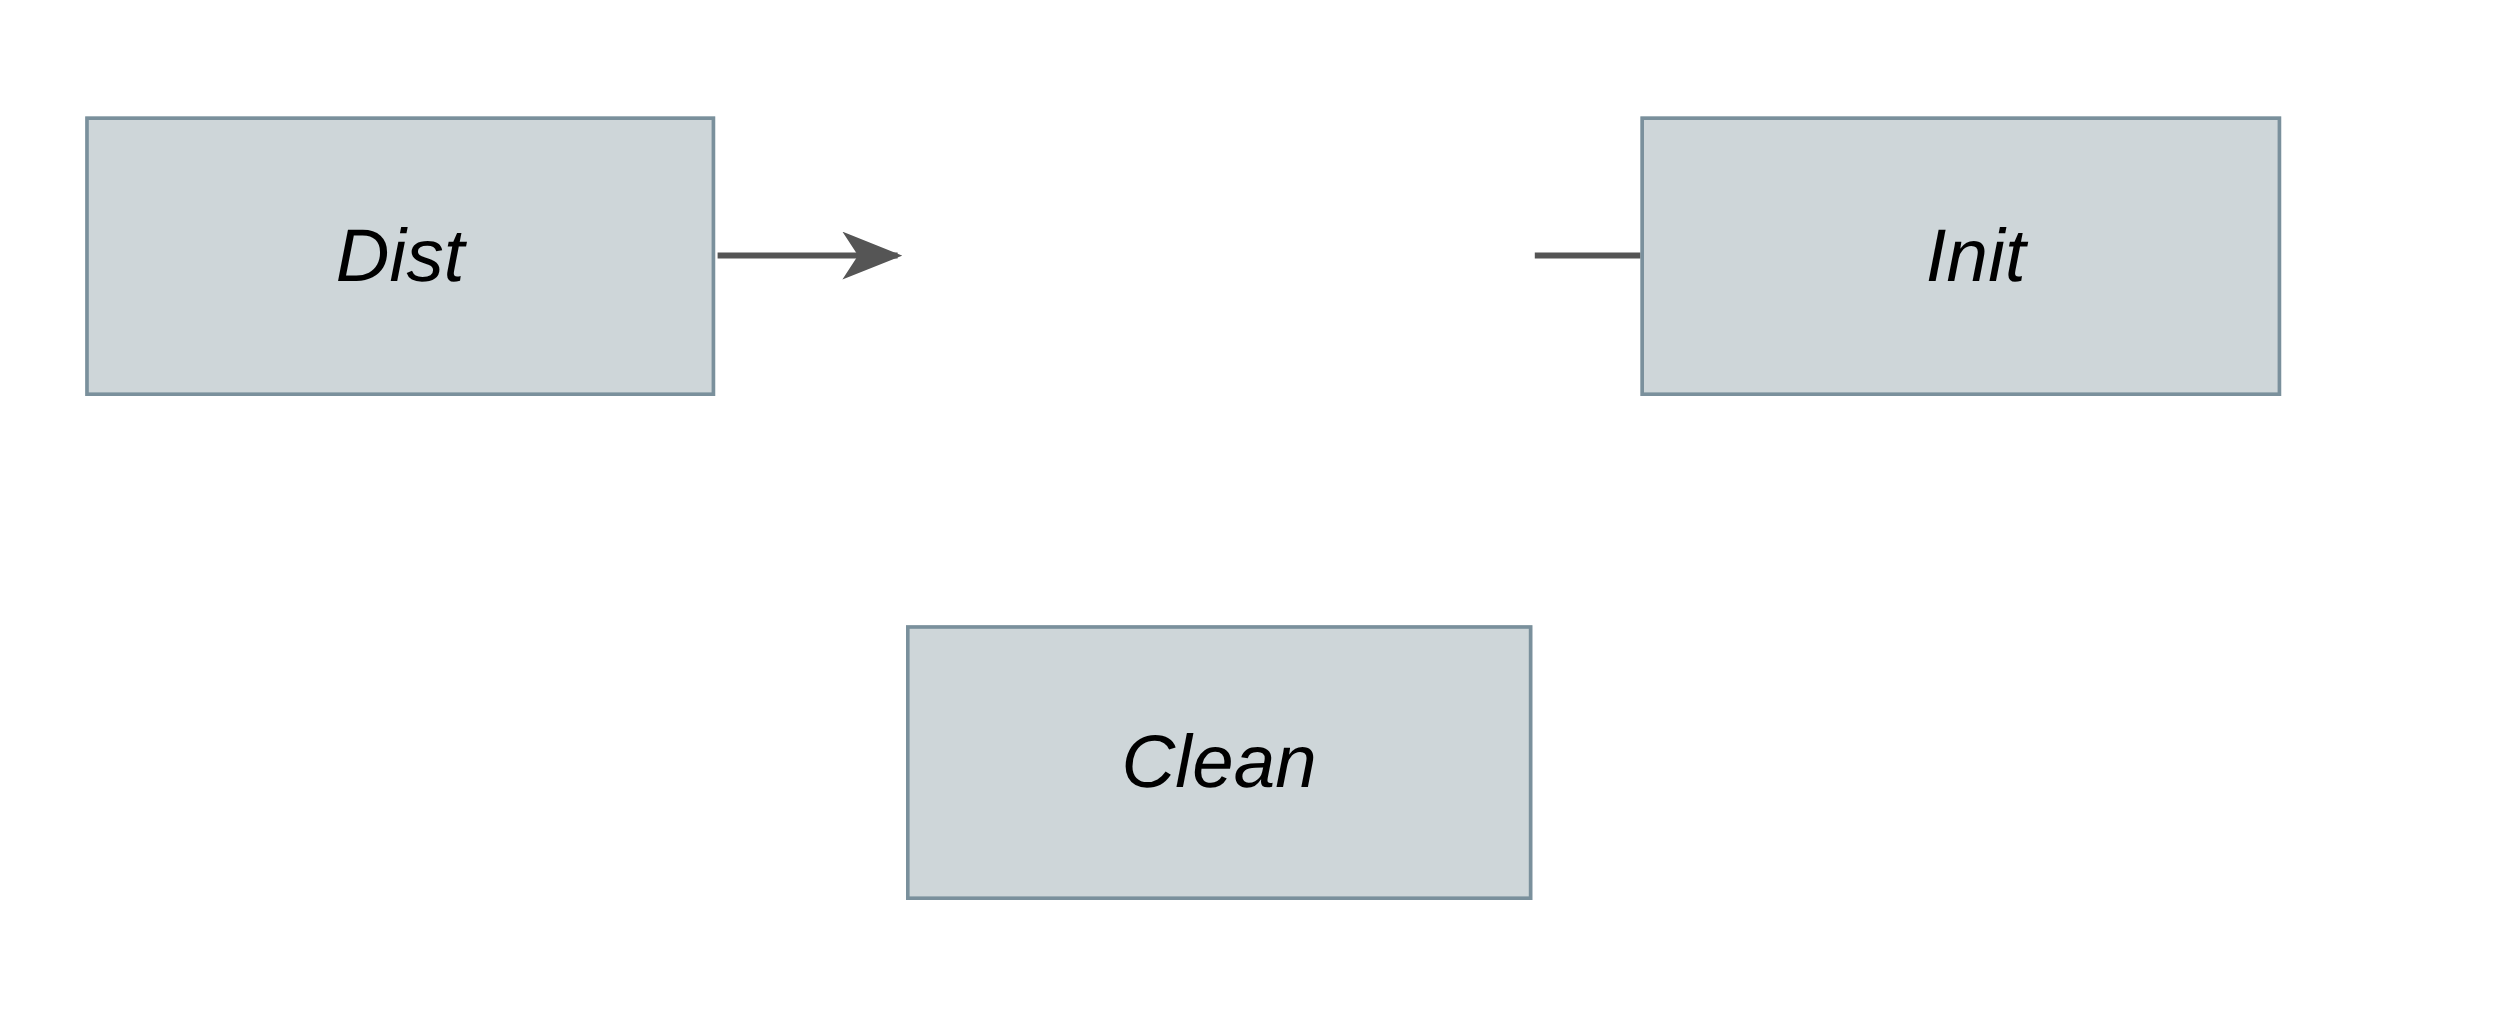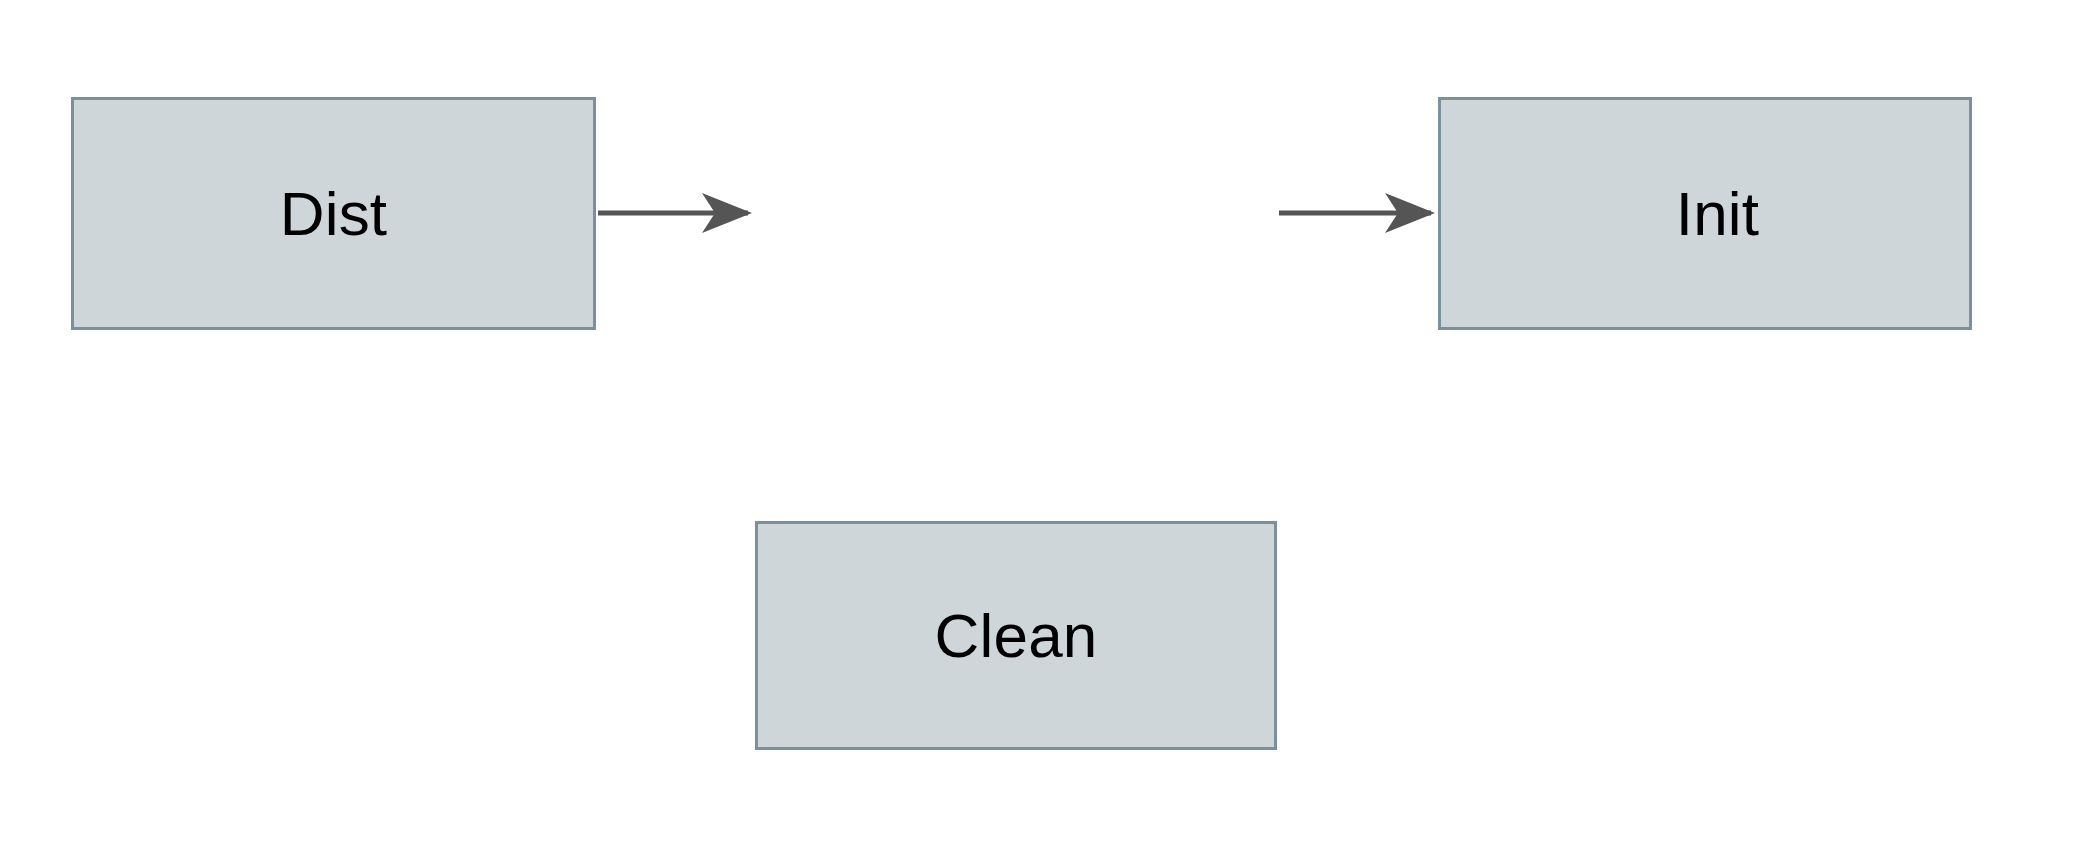--- a/index.html
+++ b/index.html
@@ -33,25 +33,26 @@
   }
   .node-label {
     font-family: "Liberation Sans", "DejaVu Sans", sans-serif;
     font-size: 62px;
     font-weight: 400;
     color: #000000;
     line-height: 1;
     letter-spacing: 0.2px;
     white-space: nowrap;
     user-select: none;
+    font-style: italic;
   }
 
   .node-dist    { left: 71px;  top: 97px;  width: 525px; height: 233px; }
   .node-compile { left: 755px; top: 97px;  width: 522px; height: 233px; }
-  .node-init    { left: 1438px;top: 97px;  width: 534px; height: 233px; padding-left: 25px; }
+  .node-init    { left: 1367px;top: 97px;  width: 534px; height: 233px; padding-left: 25px; }
   .node-clean   { left: 755px; top: 521px; width: 522px; height: 229px; text-align: center; }
 
   
   #edges {
     position: absolute;
     left: 0;
     top: 0;
     width: 2078px;
     height: 848px;
     z-index: 1;

